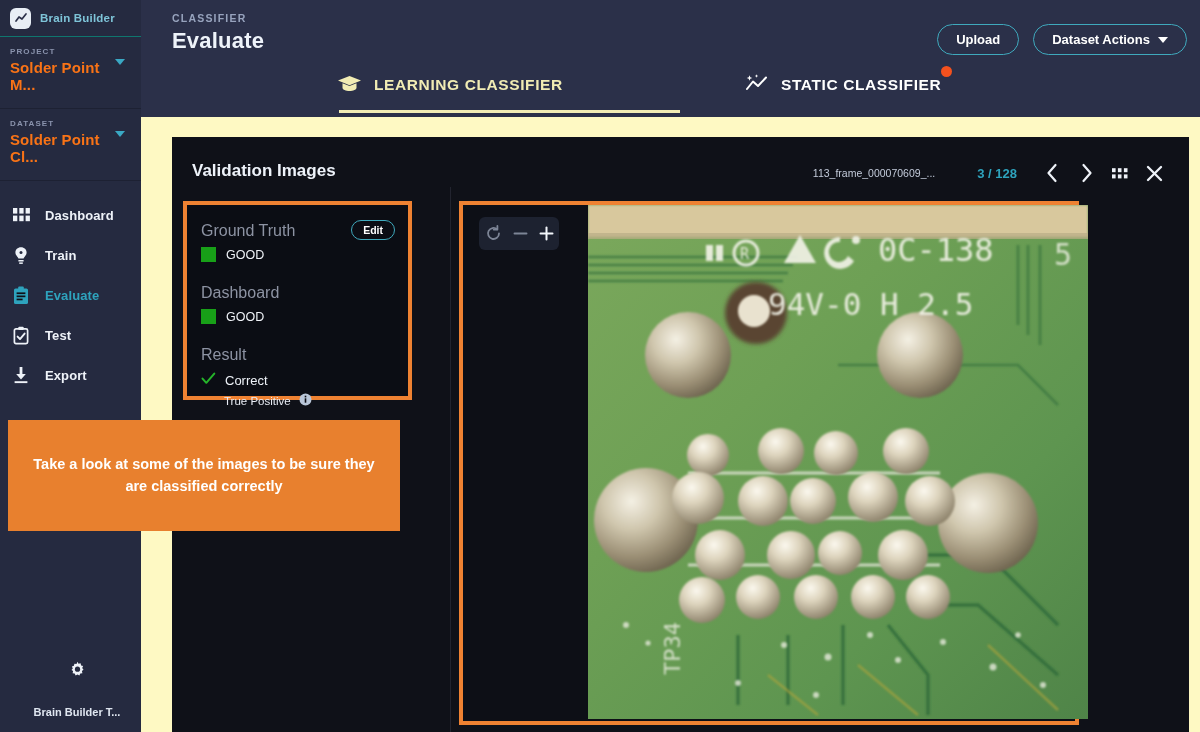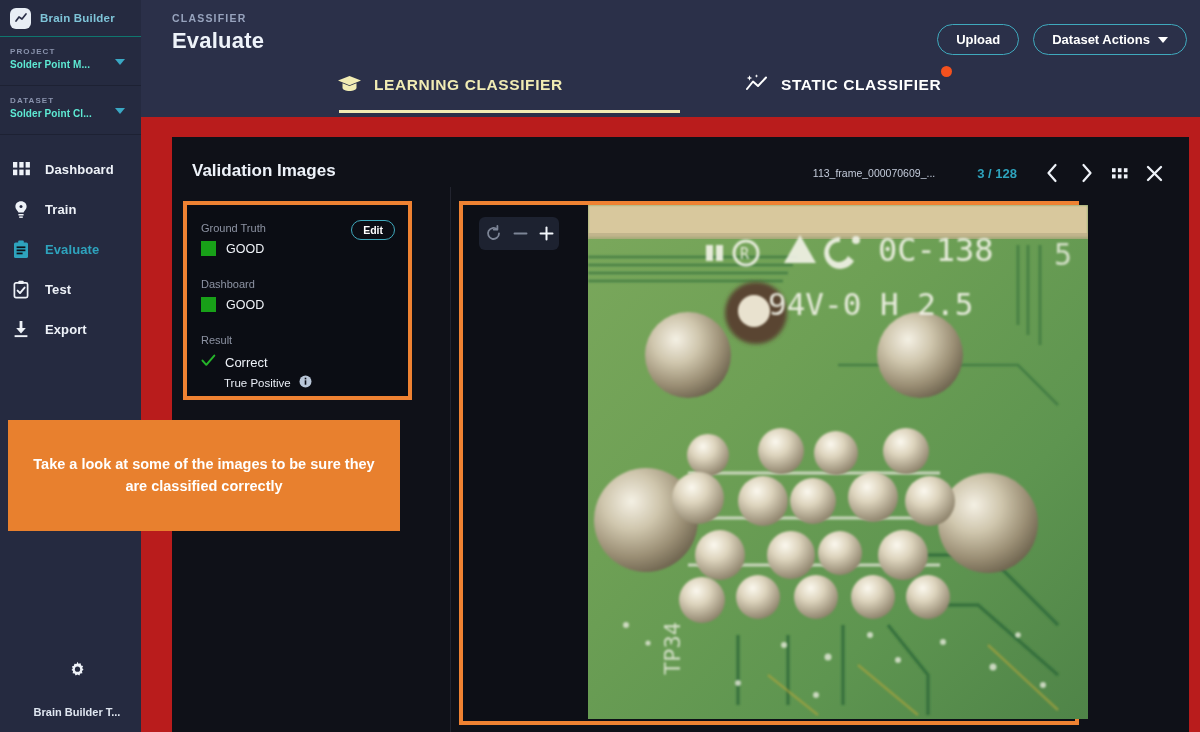--- a/index.html
+++ b/index.html
@@ -22,21 +22,21 @@
     height: 37px;
   }
   .brand-logo {
     width: 21px; height: 21px; border-radius: 6px; background: #e8eef5;
     display: flex; align-items: center; justify-content: center; flex: none;
   }
   .brand-name { color: #7ec4d8; font-size: 11.5px; font-weight: bold; letter-spacing: .2px; }
 
   .meta-block { padding: 10px 12px 2px 10px; position: relative; }
   .meta-label { color: #8a93ad; font-size: 8px; font-weight: bold; letter-spacing: 1.1px; margin-bottom: 3px; }
-  .meta-value { color: #5eead4; font-size: 10px; font-weight: bold; letter-spacing: .1px; }
+  .meta-value { color: #f97316; font-size: 15px; font-weight: bold; letter-spacing: .1px; }
   .meta-caret {
     position: absolute; right: 16px; top: 22px;
     width: 0; height: 0; border-left: 5px solid transparent; border-right: 5px solid transparent;
     border-top: 6px solid #3aa8c4;
   }
   .sidebar-sep { height: 1px; background: #1d2133; margin: 13px 0 0 0; }
 
   .nav { margin-top: 14px; text-align: center; }
   .nav-item {
     display: flex; align-items: center; gap: 14px; height: 40px; padding-left: 11px;
@@ -77,41 +77,41 @@
   }
   .tab-text { font-size: 15.5px; font-weight: bold; letter-spacing: .6px; }
   .tab.learning { left: 196px; }
   .tab.learning .tab-text { color: #f1ecb4; }
   .tab.static { left: 603px; }
   .tab.static .tab-text { color: #ffffff; }
   .tab-underline { position: absolute; left: 198px; top: 48px; width: 341px; height: 3px; background: #f1ecb4; }
   .tab-dot { position: absolute; left: 800px; top: 4px; width: 11px; height: 11px; border-radius: 50%; background: #f4511e; }
 
   
-  .content { position: absolute; left: 141px; top: 117px; width: 1059px; height: 615px; background: #b91c1c; }
+  .content { position: absolute; left: 141px; top: 117px; width: 1059px; height: 615px; background: #fef9c3; }
   .panel { position: absolute; left: 31px; top: 20px; width: 1017px; height: 595px; background: #0f1118; }
 
   .panel-head { position: relative; height: 68px; }
   .panel-title { position: absolute; left: 20px; top: 24px; color: #eef3fa; font-size: 17px; font-weight: bold; }
   .panel-tools { position: absolute; right: 18px; top: 23px; display: flex; align-items: center; gap: 0; }
   .file-name { color: #c3cbda; font-size: 10.5px; max-width: 140px; overflow: hidden; white-space: nowrap; }
   .counter { color: #2ea3bd; font-size: 13px; font-weight: bold; margin-left: 42px; }
   .ic-btn { width: 34px; height: 26px; display: flex; align-items: center; justify-content: center; cursor: pointer; }
   .ic-btn.first { margin-left: 18px; }
 
   .panel-body { position: absolute; left: 0; top: 50px; right: 0; bottom: 0; }
   .left-col { position: absolute; left: 0; top: 0; width: 279px; bottom: 0; border-right: 1px solid #22242f; }
 
   
   .info-card {
     position: absolute; left: 11px; top: 14px; width: 229px; height: 199px;
     background: #0b0d14; border: 4px solid #ef8232;
     padding: 17px 14px 0 14px;
   }
-  .sec-label { color: #8d93a3; font-size: 11px; margin-bottom: 7px; }
+  .sec-label { color: #8d93a3; font-size: 16px; margin-bottom: 7px; }
   .val-row { display: flex; align-items: center; gap: 10px; }
   .swatch { width: 15px; height: 15px; background: #18a018; flex: none; }
   .val-text { color: #f0f3f8; font-size: 12.5px; }
   .gap-24 { height: 22px; }
   .edit-btn {
     position: absolute; right: 13px; top: 15px; border: 1.5px solid #3fa9bd; border-radius: 11px;
     color: #fff; font-size: 10.5px; font-weight: bold; padding: 3px 11px; cursor: pointer;
   }
   .result-row { display: flex; align-items: center; gap: 9px; margin-top: 2px; }
   .ok-text { color: #eef2f8; font-size: 13px; }

